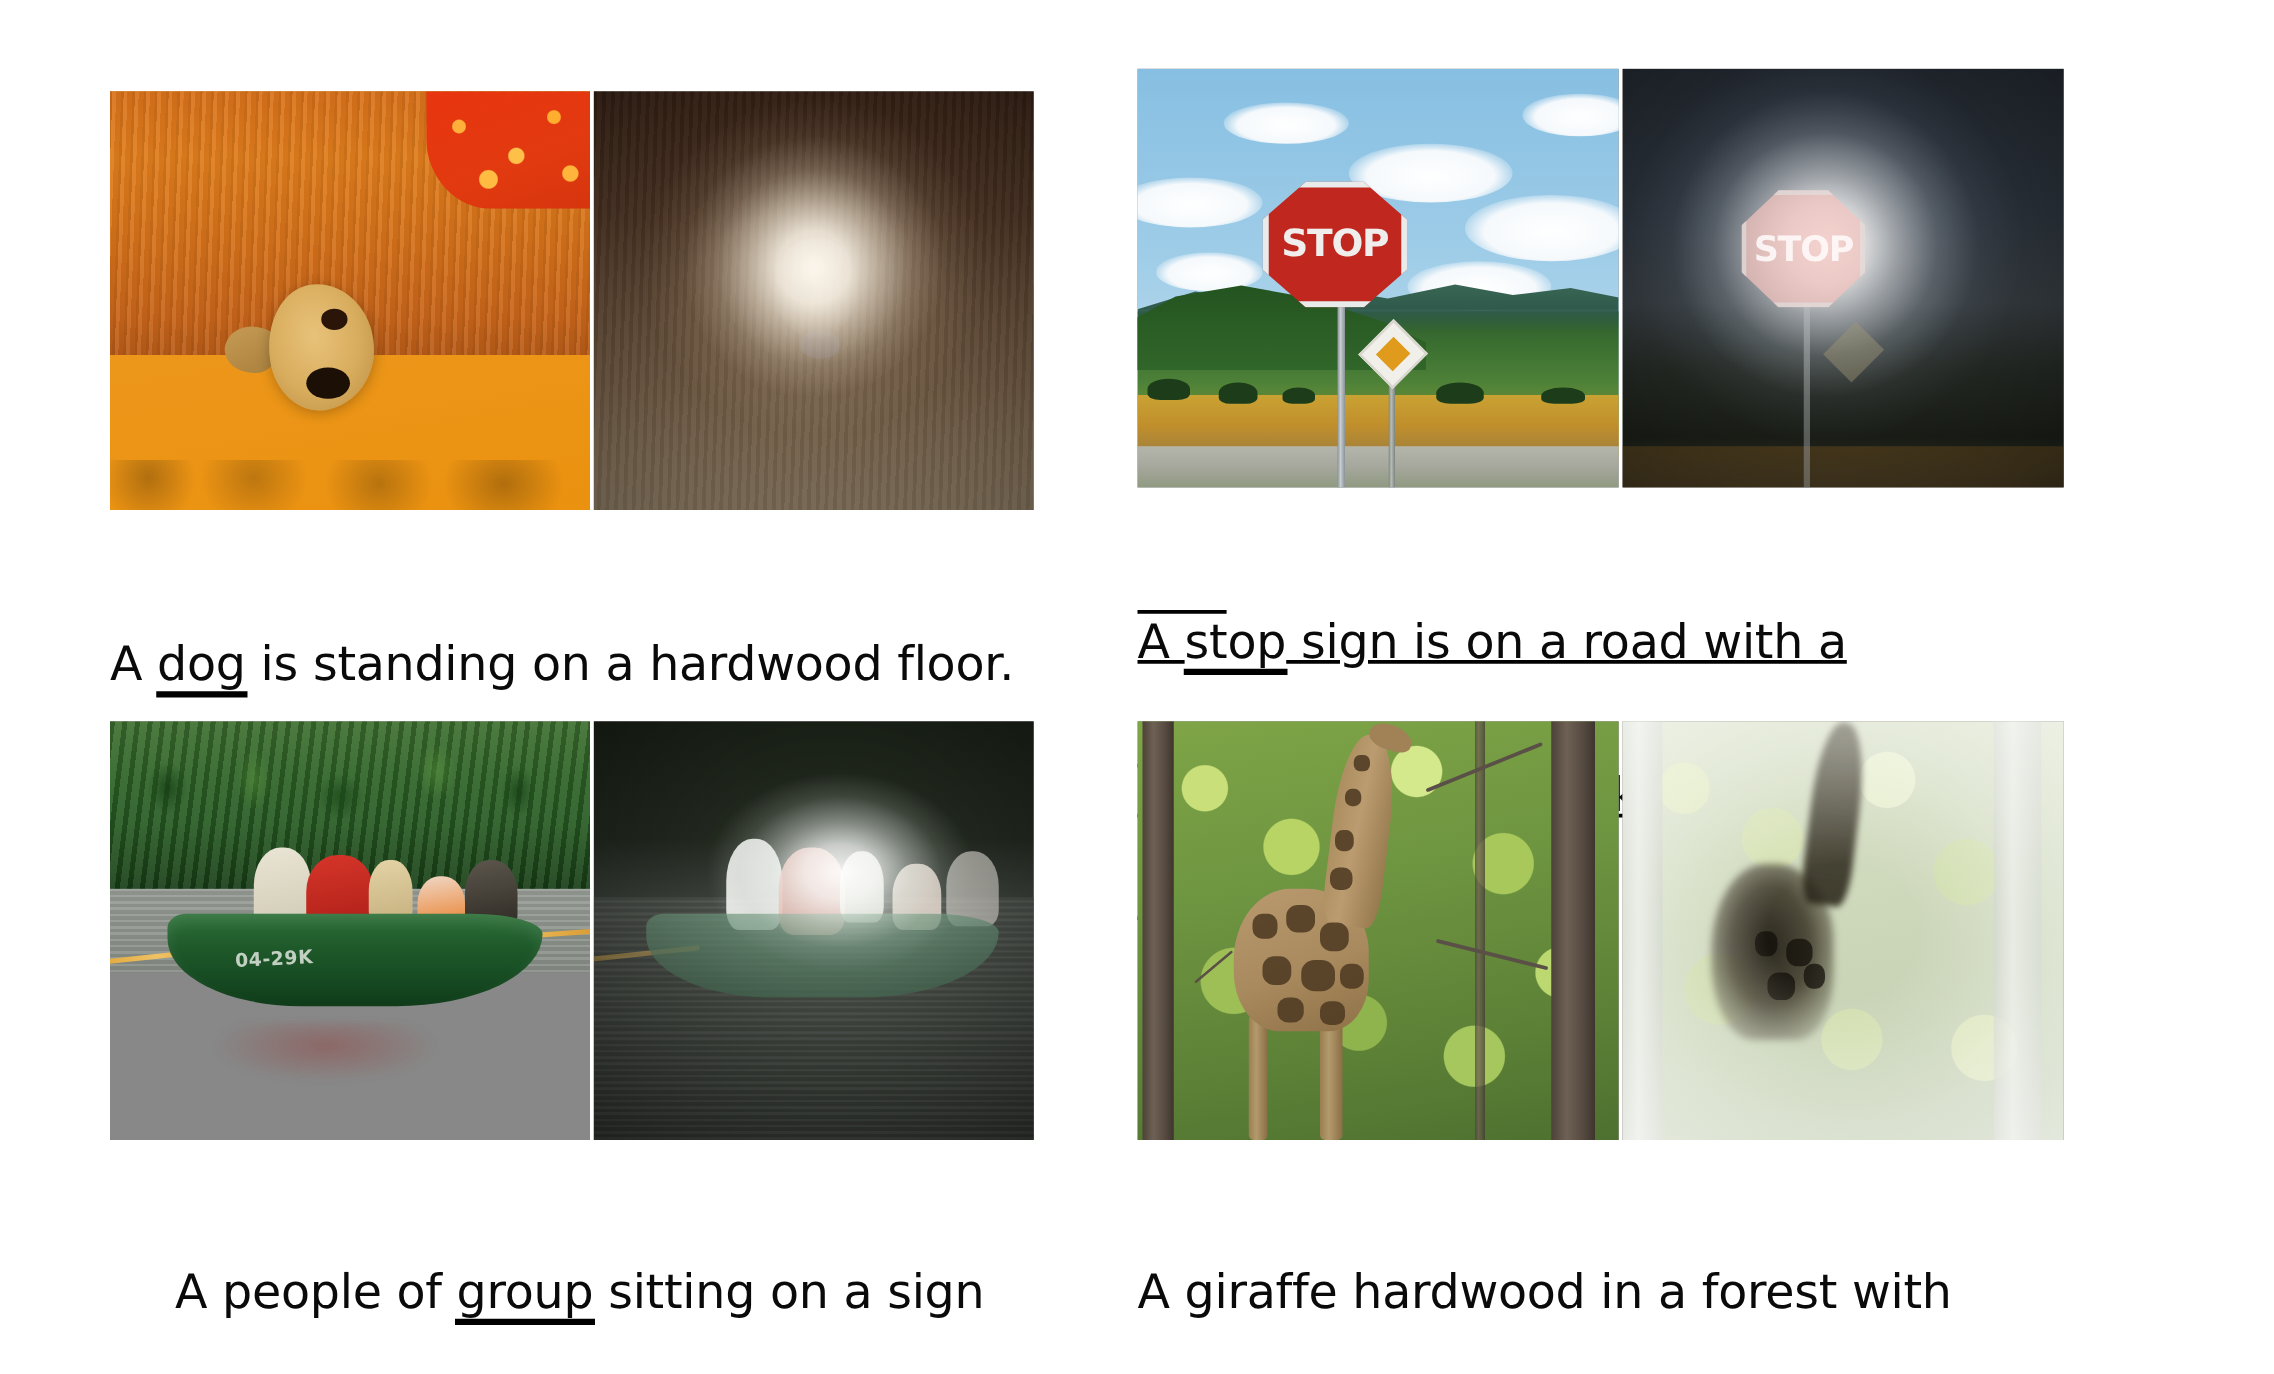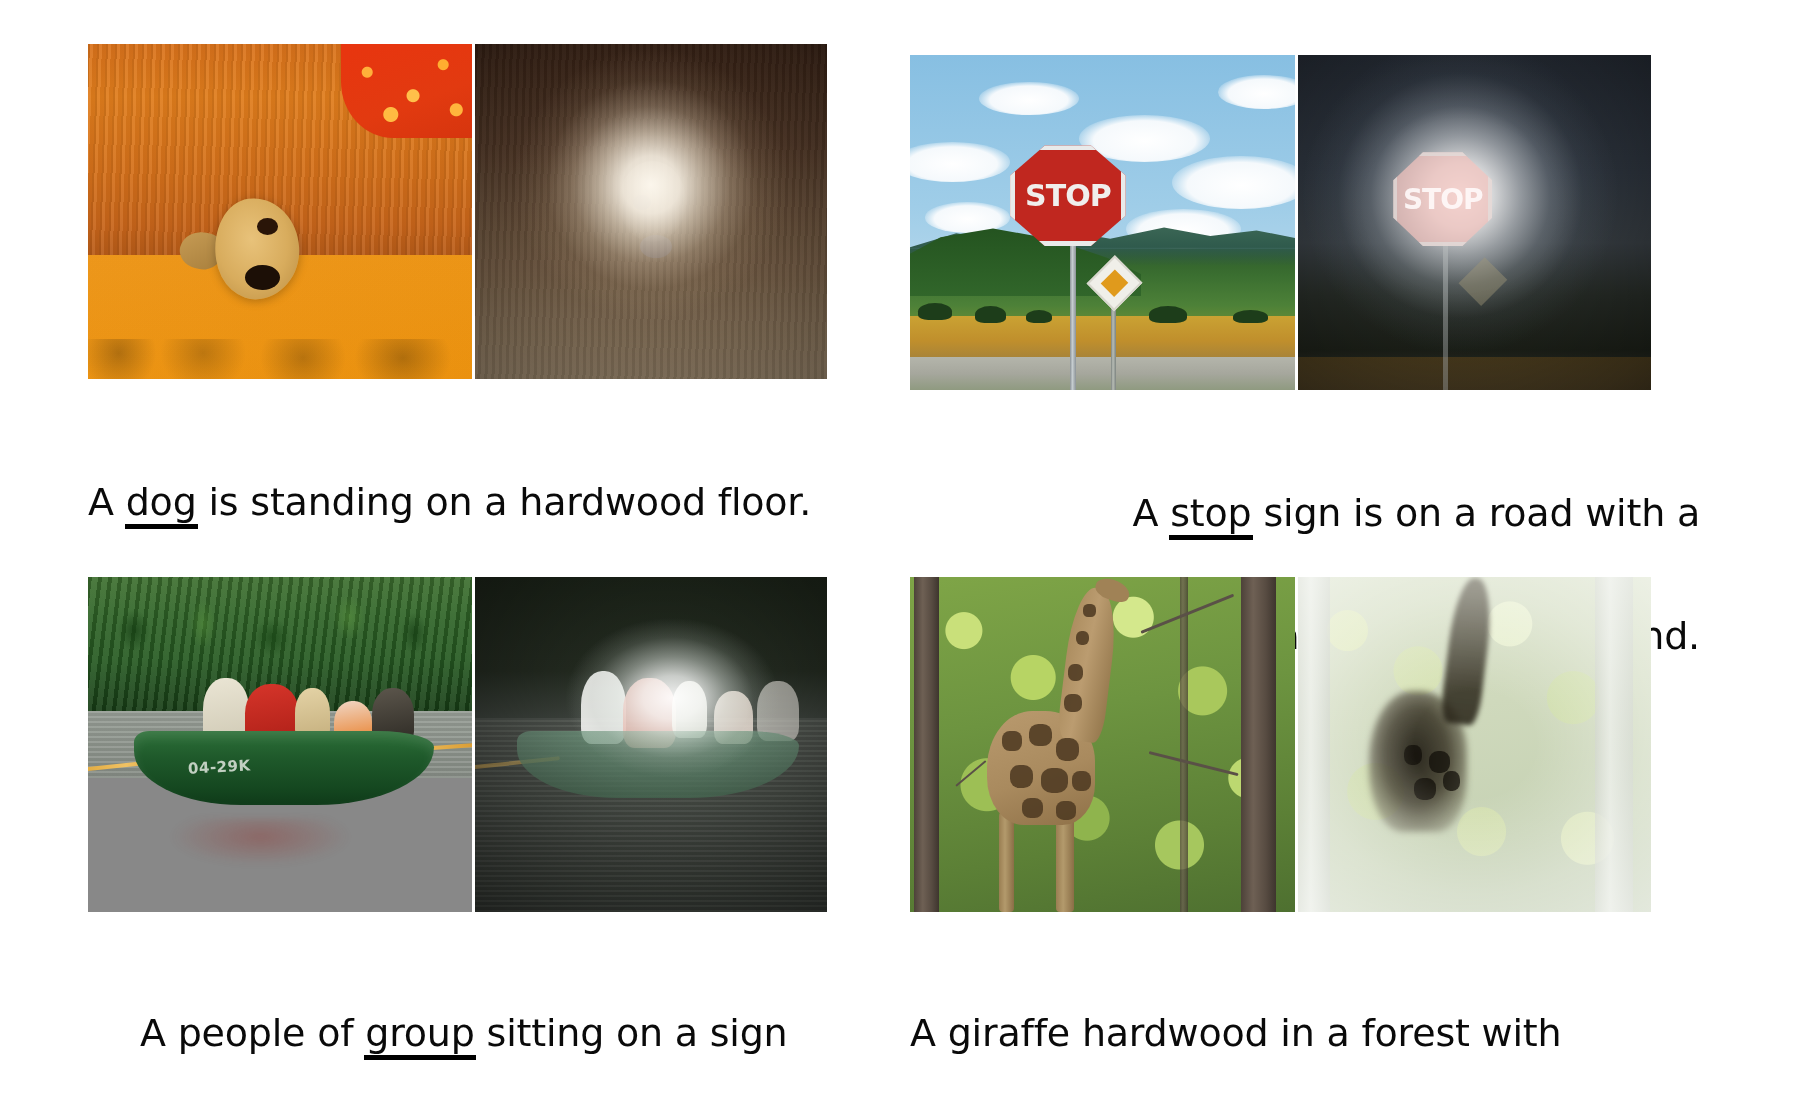--- a/index.html
+++ b/index.html
@@ -435,21 +435,21 @@
   }
   .giratt-haze {
     background: radial-gradient(ellipse 78% 72% at 50% 50%, transparent 22%, rgba(255,255,255,0.38) 62%, rgba(255,255,255,0.62) 100%);
   }
 </style>
 </head>
 <body>
 
 <div id="figure-root">
 
-  <div class="example-cell" style="left:88px; top:44px; width:790px;">
+  <div class="example-cell" style="left:88px; top:73px; width:790px;">
     <div class="panel-pair">
 
       <div class="img-panel" style="width:384px; height:335px;">
         <div class="layer dog-floor"></div>
         <div class="dog-curtain"></div>
         <div class="dog-curtain-hem"></div>
         <div class="dog-valance"></div>
         <div class="dog-ear"></div>
         <div class="dog-head"></div>
         <div class="dog-eye"></div>
@@ -464,21 +464,21 @@
         <div class="layer dog-att-glow"></div>
         <div class="layer dog-att-vig"></div>
       </div>
     </div>
 
     <div class="caption" style="margin-top:22px;">
       <span class="caption-line"><span>A </span><span class="kw">dog</span><span> is standing on a hardwood floor.</span></span>
     </div>
   </div>
 
-  <div class="example-cell" style="left:910px; top:55px; width:790px;">
+  <div class="example-cell" style="left:910px; top:55px; width:790px;text-decoration:underline;">
     <div class="panel-pair">
 
       <div class="img-panel" style="width:385px; height:335px;">
         <div class="layer stop-sky"></div>
 
         <div class="cloud" style="left:-4%; top:26%; width:30%; height:12%;"></div>
         <div class="cloud" style="left:18%; top:8%; width:26%; height:10%;"></div>
         <div class="cloud" style="left:44%; top:18%; width:34%; height:14%;"></div>
         <div class="cloud" style="left:68%; top:30%; width:36%; height:16%;"></div>
         <div class="cloud" style="left:4%; top:44%; width:22%; height:9%;"></div>
@@ -515,21 +515,21 @@
         <div class="layer stopatt-glow"></div>
         <div class="stopatt-pole"></div>
         <div class="stopatt-diamond"></div>
         <div class="stopatt-sign">
           <span class="stopatt-sign-text">STOP</span>
         </div>
         <div class="layer stopatt-vig"></div>
       </div>
     </div>
 
-    <div class="caption" style="margin-top:22px;text-align:right;">
+    <div class="caption" style="margin-top:22px;">
       <span class="caption-line"><span>A </span><span class="kw">stop</span><span> sign is on a road with a</span></span>
       <span class="caption-line"><span>mountain in the background.</span></span>
     </div>
   </div>
 
   <div class="example-cell" style="left:88px; top:577px; width:790px;">
     <div class="panel-pair">
 
       <div class="img-panel" style="width:384px; height:335px;">
         <div class="layer boat-water"></div>

